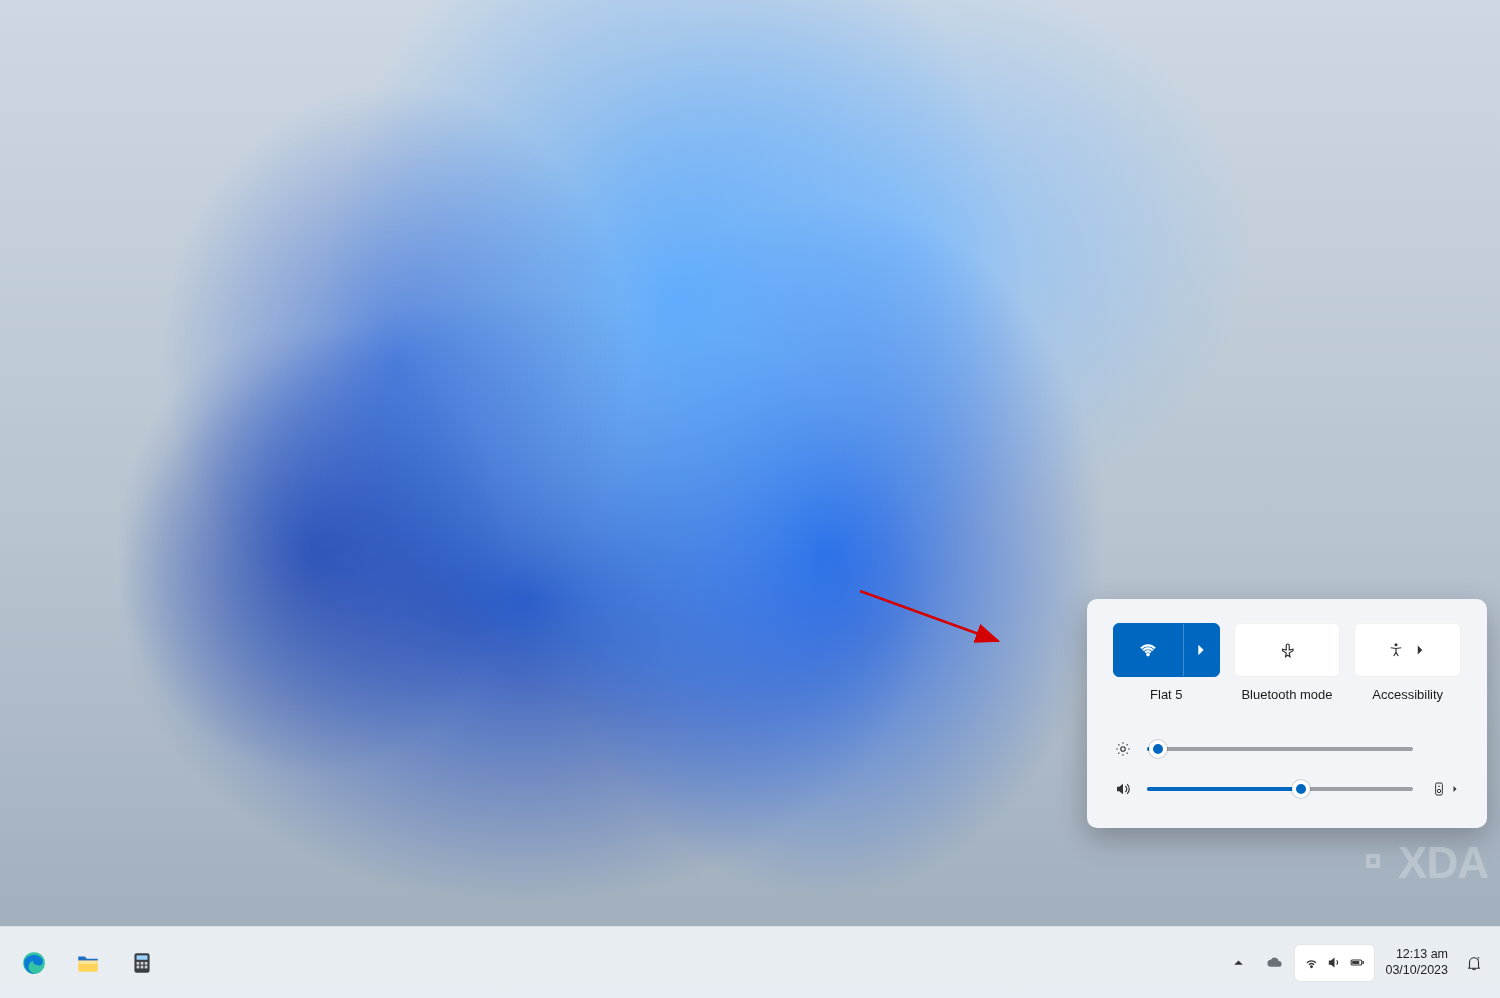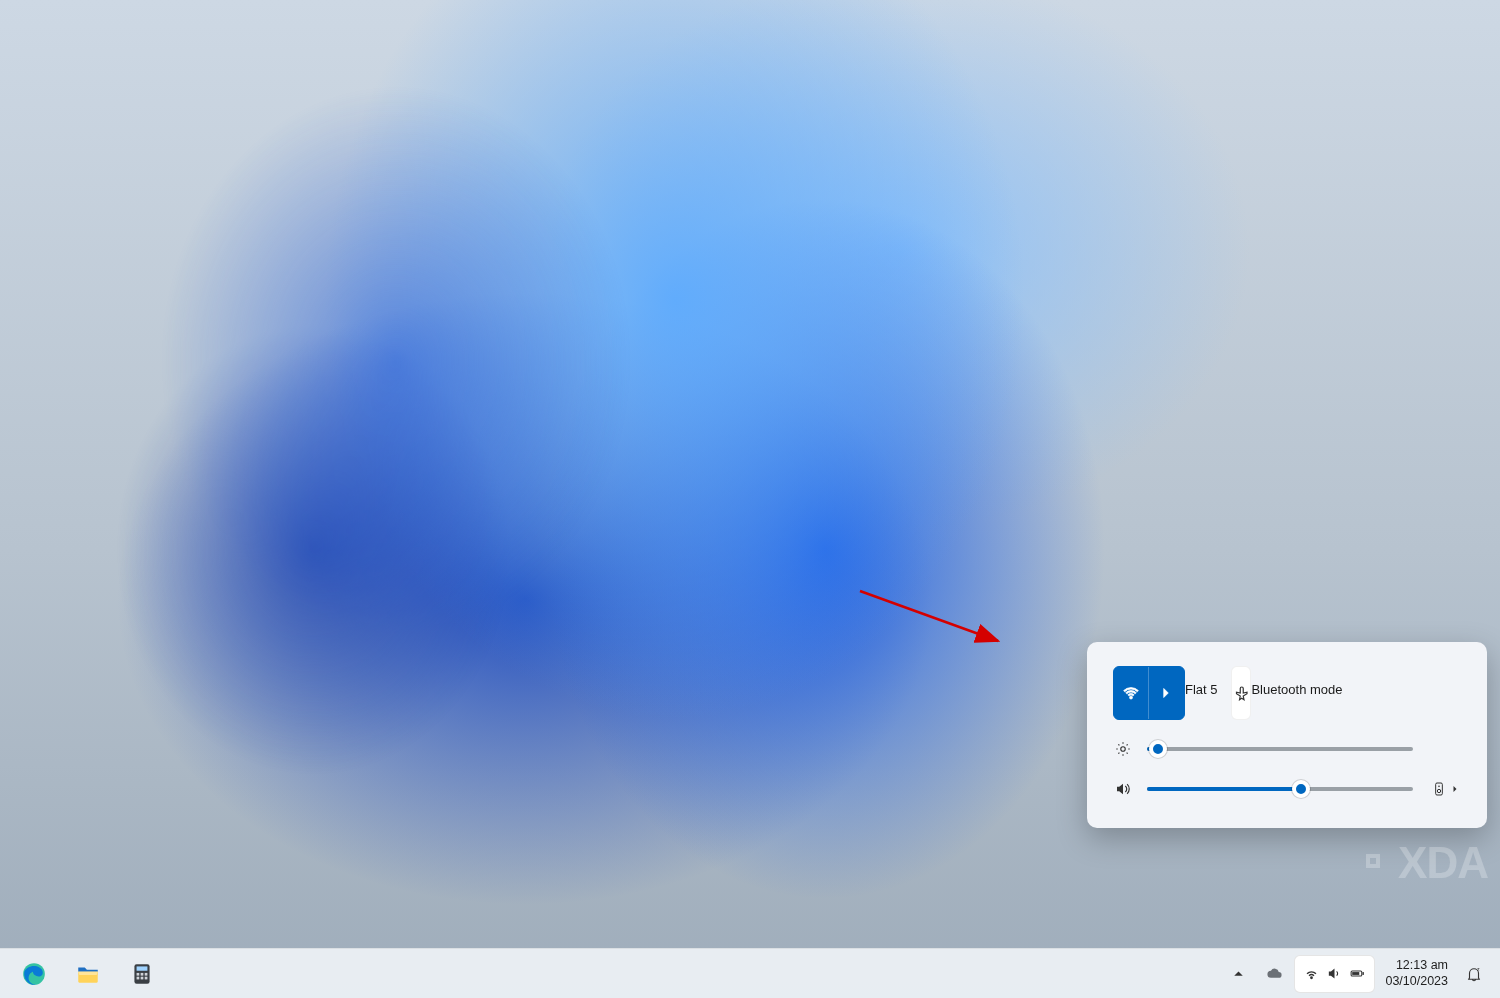--- a/index.html
+++ b/index.html
@@ -44,21 +44,21 @@
     box-shadow: 0 10px 30px rgba(0,0,0,0.25);
     display:flex; flex-direction:column;
   }
   .qs-body { padding: 24px 26px 6px 26px; }
   .qs-grid {
     display:grid;
     grid-template-columns: repeat(3, 1fr);
     column-gap: 14px;
     row-gap: 6px;
   }
-  .qs-cell { display:flex; flex-direction:row; align-items:center; }
+  .qs-cell { display:flex; flex-direction:column; align-items:center; }
   .qs-tile {
     width:100%; height:54px;
     border-radius:6px;
     display:flex; align-items:center; justify-content:center;
     background:#ffffff;
     border:1px solid rgba(0,0,0,0.06);
     cursor:pointer;
   }
   .qs-tile.split { justify-content:stretch; padding:0;}
   .qs-tile.split .tile-main { flex:1; display:flex; align-items:center; justify-content:center; height:100%;}
@@ -100,21 +100,21 @@
     border-radius: 0 0 10px 10px;
   }
   .battery-block{ display:flex; align-items:center; gap:10px; font-size:14px; color:#1b1b1b;}
   .footer-spacer{flex:1;}
   .footer-btn{ width:34px; height:34px; display:flex; align-items:center; justify-content:center; border-radius:6px; cursor:pointer;}
   .footer-btn svg{ width:18px; height:18px; }
 
   
   .taskbar{
     position:absolute; left:0; right:0; bottom:0;
-    height:50px;
+    height:72px;
     background: rgba(238,242,246,0.92);
     border-top:1px solid rgba(0,0,0,0.06);
     display:flex; align-items:center;
     padding: 0 10px;
   }
   .pinned{ display:flex; gap:10px; align-items:center; margin-left:2px;}
   .tb-icon{
     width:44px; height:40px; display:flex; align-items:center; justify-content:center;
     border-radius:6px;
   }
@@ -195,20 +195,34 @@
         <div class="qs-tile">
           <svg viewBox="0 0 24 24">
               <path fill="none" stroke="#333" stroke-width="1.6" d="M10 21l1-5-5-3v-2l5 1V6a2 2 0 114 0v6l5-1v2l-5 3 1 5-3-2-3 2z"></path>
             </svg>
         </div>
         <div class="qs-label">Bluetooth mode</div>
       </div>
 
 
 
+      <div class="qs-cell">
+        <div class="qs-tile">
+          <div class="with-chev">
+            <svg viewBox="0 0 24 24">
+                <circle cx="12" cy="5" r="2" fill="#333"></circle>
+                <path fill="none" stroke="#333" stroke-width="1.6" d="M5 9l7 1 7-1M12 10v5m0 0l-3 5m3-5l3 5"></path>
+              </svg>
+            <svg viewBox="0 0 24 24" width="12" height="12">
+                <path fill="#333" d="M9 6l6 6-6 6V6z"></path>
+              </svg>
+          </div>
+        </div>
+        <div class="qs-label">Accessibility</div>
+      </div>
     </div>
 
     <div class="slider-row">
       <div class="slot-left">
         <svg viewBox="0 0 24 24" width="18" height="18">
             <circle cx="12" cy="12" r="3" fill="none" stroke="#333" stroke-width="1.5"></circle>
             <g stroke="#333" stroke-width="1.5">
               <line x1="12" y1="3" x2="12" y2="5"></line>
               <line x1="12" y1="19" x2="12" y2="21"></line>
               <line x1="3" y1="12" x2="5" y2="12"></line>

